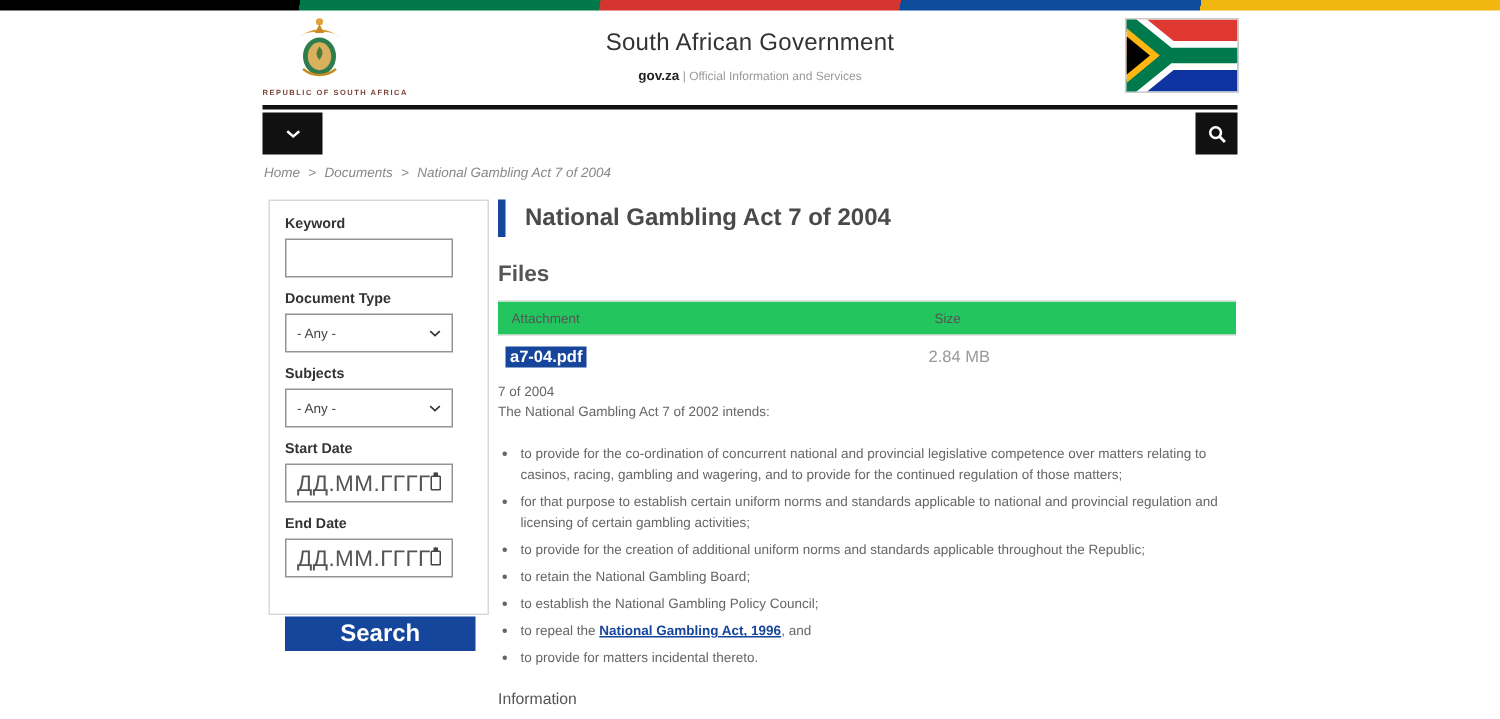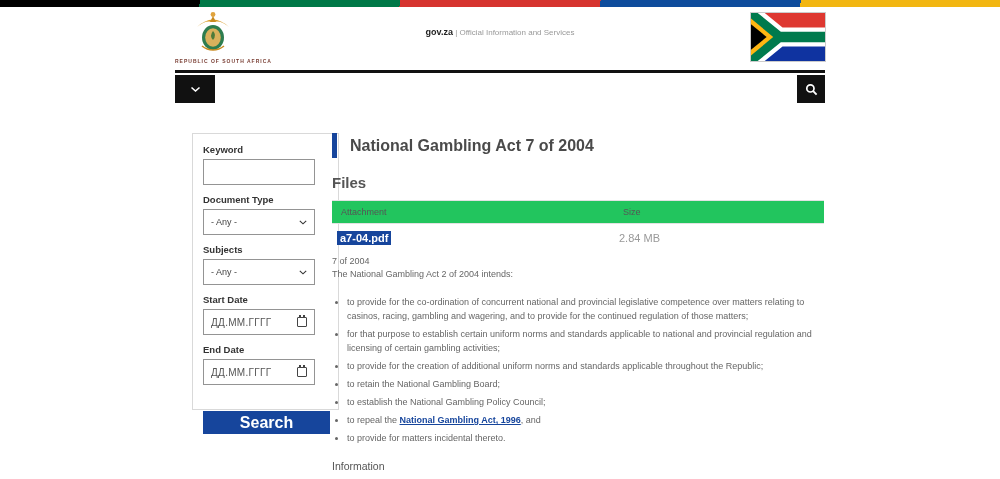--- a/index.html
+++ b/index.html
@@ -30,31 +30,31 @@
     display:flex; align-items:center; justify-content:center; cursor:pointer; }
   .search-btn { position:absolute; left:797px; top:75px; width:28px; height:28px; background:#111;
     display:flex; align-items:center; justify-content:center; cursor:pointer; }
 
   
   .breadcrumb { position:absolute; left:176px; top:110px; font-size:9px; font-style:italic; color:#888; }
   .breadcrumb a { color:#888; text-decoration:none; }
   .crumb-sep { margin:0 3px; }
 
   
-  .sidebar { position:absolute; left:192px; top:133px; width:147px; height:277px;
+  .sidebar { position:absolute; left:179px; top:133px; width:147px; height:277px;
     border:1px solid #d9d9d9; padding:10px 10px 0 10px; background:#fff; }
   .fld-label { font-size:9.5px; font-weight:bold; color:#333; margin-bottom:4px; }
   .sidebar input[type=text], .select-box, .date-box {
     width:112px; height:26px; border:1px solid #949494; background:#fff; font-size:9px; color:#333; }
   .sidebar input[type=text] { padding:0 6px; }
   .fld-group { margin-bottom:9px; }
   .select-box, .date-box { display:flex; align-items:center; justify-content:space-between;
     padding:0 7px; cursor:pointer; }
   .select-value { color:#444; font-size:9px; }
-  .date-ph { color:#555; font-size:10px; letter-spacing:.3px; }
+  .date-ph { color:#555; font-size:15px; letter-spacing:.3px; }
   .cal-icon { width:10px; height:10px; border:1px solid #444; border-radius:1px; position:relative; }
   .cal-icon::before { content:""; position:absolute; left:1px; top:-3px; width:2px; height:3px; background:#444; }
   .cal-icon::after { content:""; position:absolute; right:1px; top:-3px; width:2px; height:3px; background:#444; }
   .search-submit { margin:17px 0 0 0; width:127px; height:23px; background:var(--accent_blue);
     color:#fff; font-weight:bold; font-size:16px; border:none; cursor:pointer; }
 
   
   .main { position:absolute; left:332px; top:133px; width:492px; font-size:9px; color:#666; }
   .title-row { display:flex; align-items:center; margin-bottom:16px; }
   .accent-bar { width:5px; height:25px; background:var(--accent_blue); margin-right:13px; }
@@ -91,20 +91,21 @@
       <path d="M19,6 L22,12 L16,12 Z" fill="#C98A1F"></path>
       <ellipse cx="19" cy="27.5" rx="11" ry="12.5" fill="#2E7D4F"></ellipse>
       <ellipse cx="19" cy="27.5" rx="7.8" ry="9.3" fill="#D9B15C"></ellipse>
       <path d="M19,21 q4,4 0,9 q-4,-4 0,-9" fill="#4D7A3A"></path>
       <path d="M8,36 q5,4 11,4 q6,0 11,-4" fill="none" stroke="#C98A1F" stroke-width="1.6"></path>
     </svg>
     <div class="emblem-caption">REPUBLIC OF SOUTH AFRICA</div>
   </div>
 
   <div class="site-title-wrap">
+    <div class="site-title">South African Government</div>
     <div class="site-tagline">
       <b>gov.za</b>
       <span>|</span>
       <span>Official Information and Services</span>
     </div>
   </div>
 
   <div class="flag">
     <svg viewBox="0 0 90 60" preserveAspectRatio="none">
       <rect width="90" height="30" fill="#DE3831"></rect>
@@ -122,20 +123,27 @@
       <polyline points="1.5,1.5 5.5,5 9.5,1.5" fill="none" stroke="#fff" stroke-width="1.6"></polyline>
     </svg>
   </div>
   <div class="search-btn">
     <svg width="13" height="13" viewBox="0 0 13 13">
       <circle cx="5.4" cy="5.4" r="3.6" fill="none" stroke="#fff" stroke-width="1.7"></circle>
       <line x1="8.2" y1="8.2" x2="11.6" y2="11.6" stroke="#fff" stroke-width="1.9"></line>
     </svg>
   </div>
 
+  <div class="breadcrumb">
+    <a href="#">Home</a>
+    <span class="crumb-sep">&gt;</span>
+    <a href="#">Documents</a>
+    <span class="crumb-sep">&gt;</span>
+    <span>National Gambling Act 7 of 2004</span>
+  </div>
 
   <div class="sidebar">
     <div class="fld-group">
       <div class="fld-label">Keyword</div>
       <input type="text" style="">
     </div>
     <div class="fld-group">
       <div class="fld-label">Document Type</div>
       <div class="select-box">
         <span class="select-value">- Any -</span>
@@ -187,21 +195,21 @@
       </thead>
       <tbody>
         <tr>
           <td><a href="#" class="file-link">a7-04.pdf</a></td>
           <td class="col-size"><span class="size-val">2.84 MB</span></td>
         </tr>
       </tbody>
     </table>
 
     <div class="subtitle">7 of 2004</div>
-    <div class="intro">The National Gambling Act 2 of 2004 intends:</div>
+    <div class="intro">The National Gambling Act 7 of 2002 intends:</div>
 
     <ul>
       <li>to provide for the co-ordination of concurrent national and provincial legislative competence over matters relating to casinos, racing, gambling and wagering, and to provide for the continued regulation of those matters;</li>
       <li>for that purpose to establish certain uniform norms and standards applicable to national and provincial regulation and licensing of certain gambling activities;</li>
       <li>to provide for the creation of additional uniform norms and standards applicable throughout the Republic;</li>
       <li>to retain the National Gambling Board;</li>
       <li>to establish the National Gambling Policy Council;</li>
       <li><span>to repeal the </span><a href="#" class="act-link">National Gambling Act, 1996</a><span>, and</span></li>
       <li>to provide for matters incidental thereto.</li>
     </ul>

